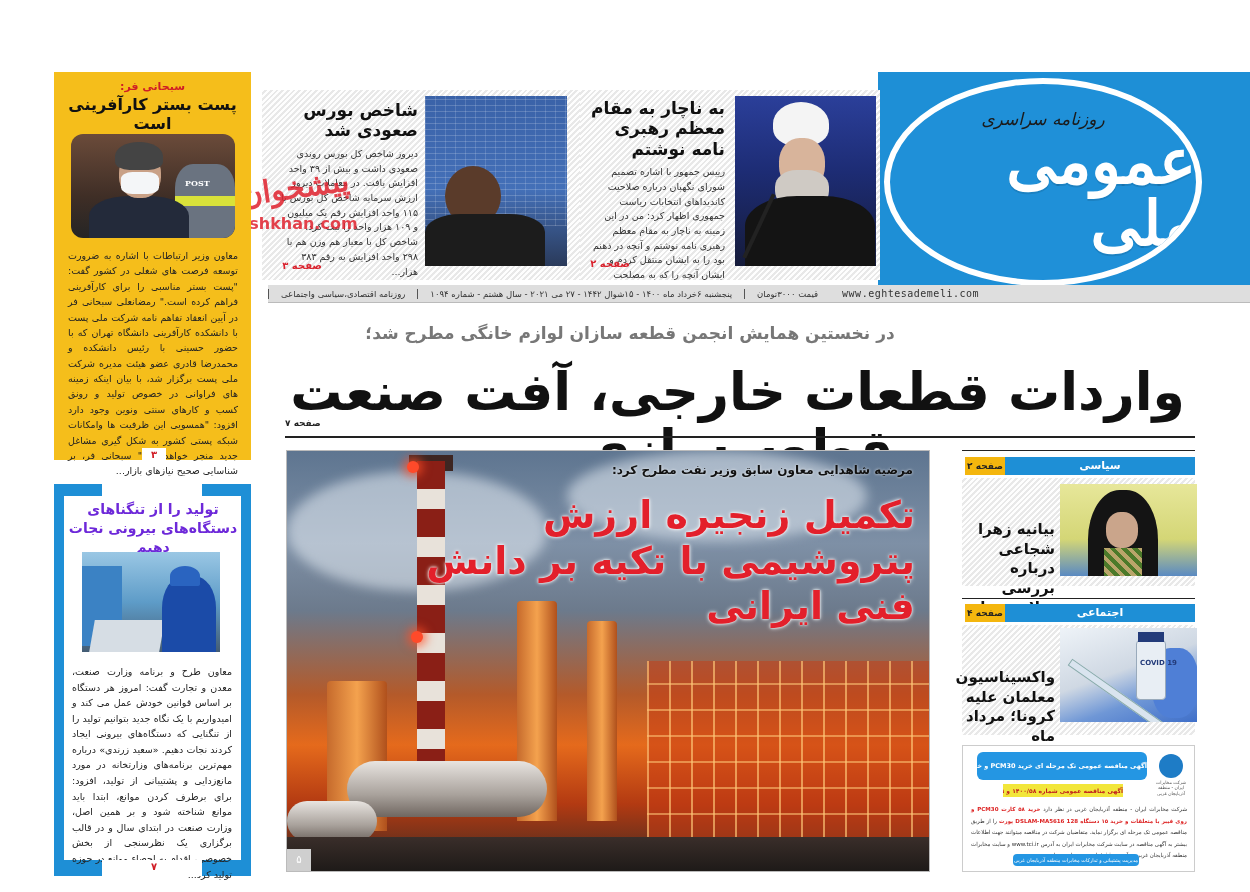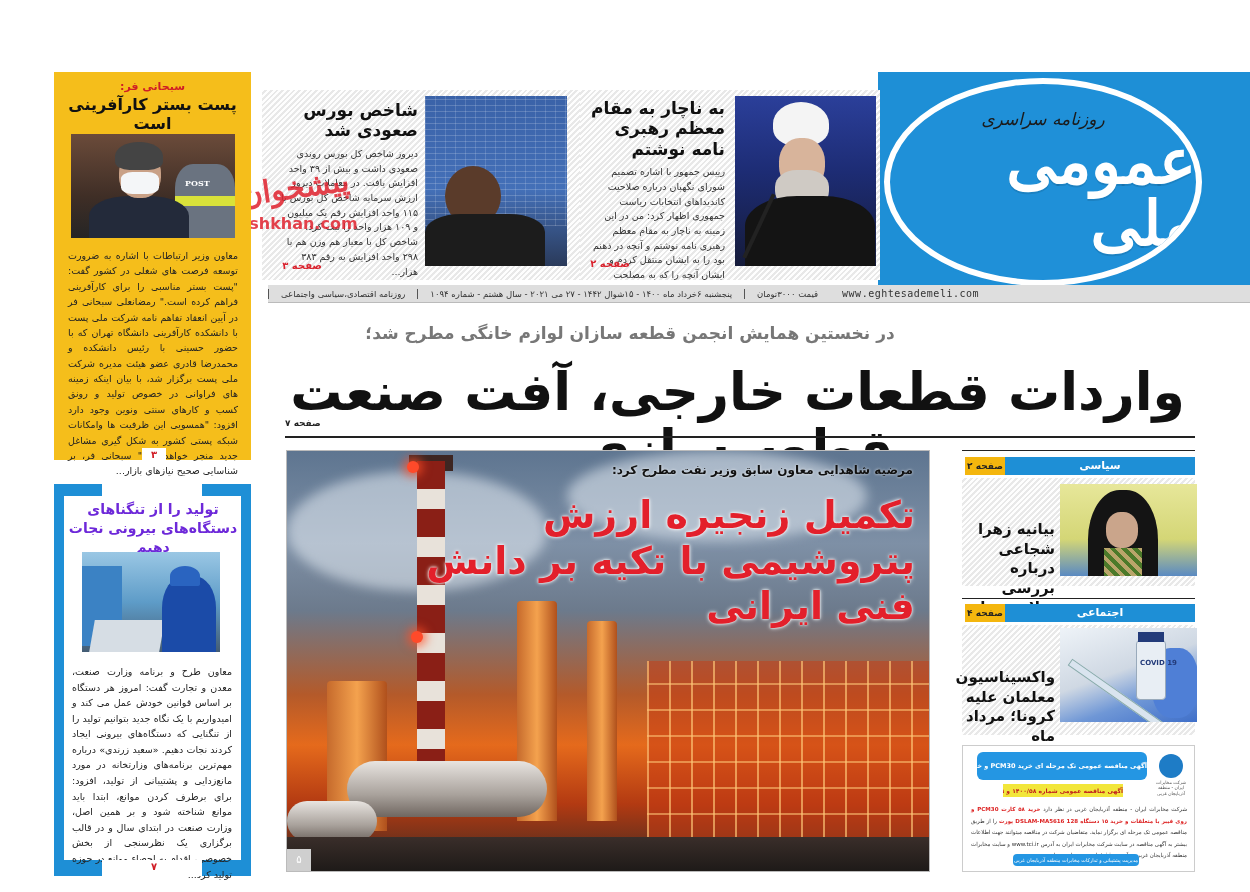--- a/index.html
+++ b/index.html
@@ -104,21 +104,21 @@
   .ad-logo .cap { position: absolute; left: 0; top: 26px; width: 34px; font-size: 4.5px; color: #555; text-align: center; direction: rtl; line-height: 1.2; }
   .ad-sub { position: absolute; left: 40px; top: 38px; width: 120px; height: 13px; background: #f2e63a; color: #c01d1d; font-size: 6px; text-align: center; line-height: 13px; direction: rtl; font-weight: bold; white-space: nowrap; overflow: hidden; }
   .ad-body { position: absolute; left: 8px; top: 58px; width: 216px; font-size: 5.5px; line-height: 2.1; color: #333; direction: rtl; text-align: justify; }
   .ad-body .hl { color: #d22; font-weight: bold; }
   .ad-footer { position: absolute; left: 50px; top: 108px; width: 126px; height: 12px; background: #2496e3; color: #fff; font-size: 5px; text-align: center; line-height: 12px; border-radius: 4px; direction: rtl; white-space: nowrap; overflow: hidden; }
 
   
   .yellow-box { left: 54px; top: 72px; width: 197px; height: 388px; background: #f5be1b; padding: 8px 14px; }
   .yellow-kicker { font-size: 11px; font-weight: bold; color: #d01d26; text-align: center; direction: rtl; }
   .yellow-title { font-size: 16px; font-weight: 900; color: #111; text-align: center; direction: rtl; margin-top: 2px; letter-spacing: -0.5px; }
-  .yellow-photo { position: absolute; left: 17px; top: 62px; width: 164px; height: 104px; background: linear-gradient(180deg, #6b4b3a 0%, #3f2e26 60%, #252525 100%); overflow: hidden; }
+  .yellow-photo { position: absolute; left: 17px; top: 62px; width: 164px; height: 104px; background: linear-gradient(180deg, #6b4b3a 0%, #3f2e26 60%, #252525 100%); overflow: hidden; border-radius: 12px; }
   .yellow-photo .hair { position: absolute; left: 44px; top: 8px; width: 48px; height: 28px; border-radius: 50% 50% 30% 30%; background: #444; }
   .yellow-photo .face { position: absolute; left: 48px; top: 18px; width: 42px; height: 46px; border-radius: 45%; background: #c9a187; }
   .yellow-photo .mask { position: absolute; left: 50px; top: 38px; width: 38px; height: 22px; border-radius: 30%; background: #f4f6f8; }
   .yellow-photo .suit { position: absolute; left: 18px; top: 62px; width: 100px; height: 50px; border-radius: 40% 40% 0 0; background: #232a3a; }
   .yellow-photo .worker { position: absolute; left: 104px; top: 30px; width: 60px; height: 80px; border-radius: 30% 30% 0 0; background: #6a7380; }
   .yellow-photo .stripe { position: absolute; left: 104px; top: 62px; width: 60px; height: 10px; background: #d9e23a; }
   .yellow-photo .post { position: absolute; left: 114px; top: 44px; font-size: 8px; font-weight: bold; color: #fff; font-family: "DejaVu Serif", serif; }
   .yellow-body { position: absolute; left: 14px; top: 176px; width: 170px; font-size: 9.5px; line-height: 1.62; color: #222; direction: rtl; text-align: justify; }
   .yellow-page { position: absolute; left: 88px; top: 376px; width: 24px; height: 14px; background: #fff; color: #d01d26; font-size: 10px; text-align: center; line-height: 14px; font-weight: bold; }
 

